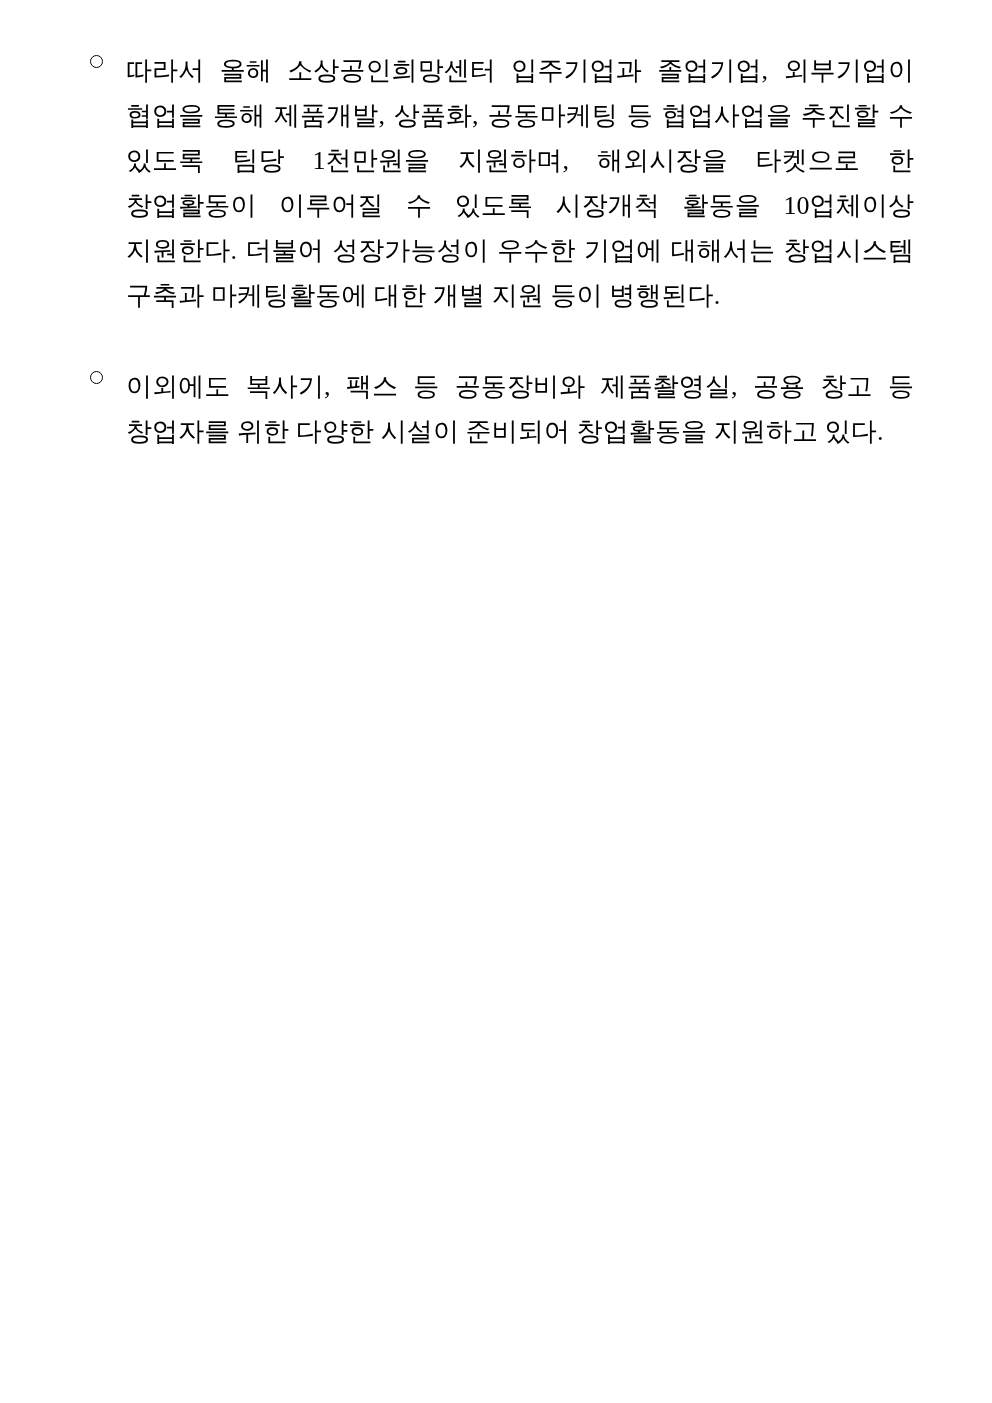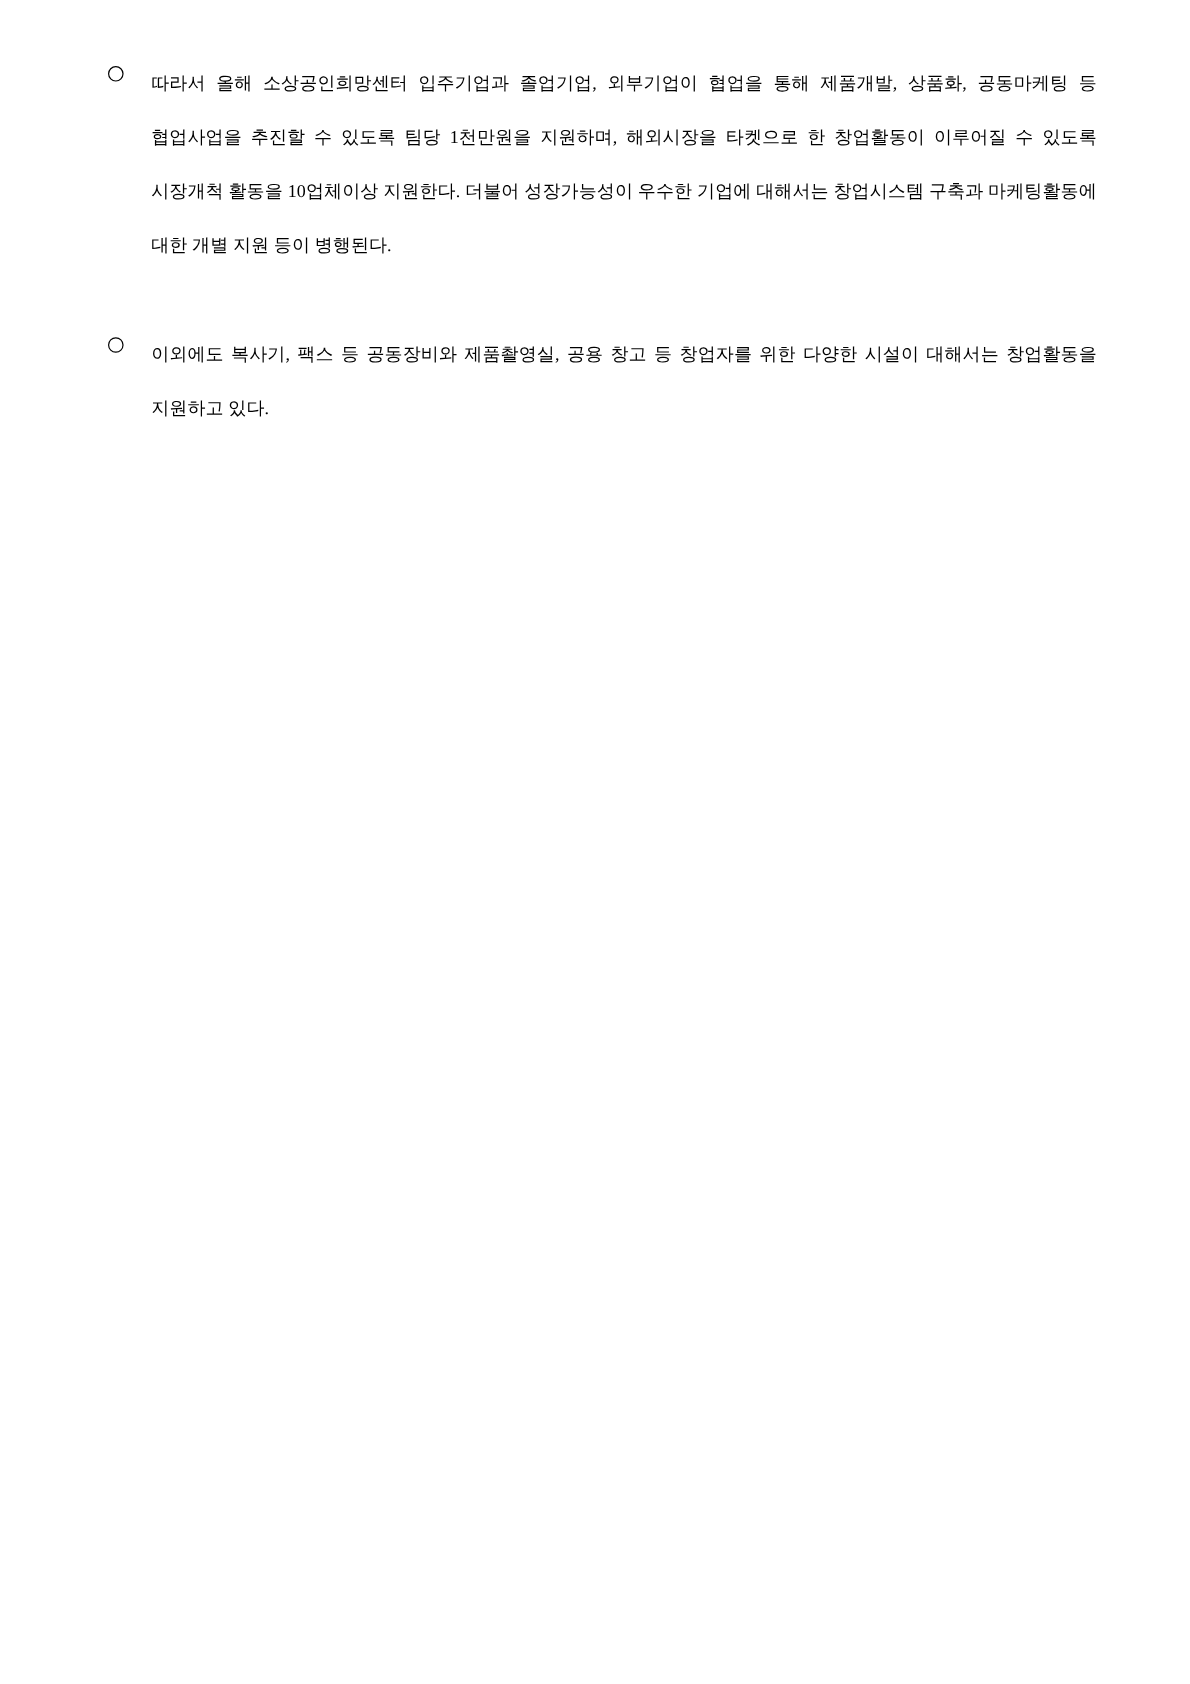--- a/index.html
+++ b/index.html
@@ -30,37 +30,37 @@
     left: 0;
     top: 7px;
     width: 13px;
     height: 13px;
     border: 1.6px solid #000;
     border-radius: 50%;
     box-sizing: border-box;
   }
   .body-text {
     margin-left: 36px;
-    font-size: 15px;
+    font-size: 26px;
     line-height: 45px;
     text-align: justify;
     text-justify: inter-word;
     word-break: keep-all;
     letter-spacing: 0.1px;
   }
 </style>
 </head>
 <body>
 
 <div class="page">
 
   <div class="para">
     <span class="bullet"></span>
     <div class="body-text">따라서 올해 소상공인희망센터 입주기업과 졸업기업, 외부기업이 협업을 통해 제품개발, 상품화, 공동마케팅 등 협업사업을 추진할 수 있도록 팀당 1천만원을 지원하며, 해외시장을 타켓으로 한 창업활동이 이루어질 수 있도록 시장개척 활동을 10업체이상 지원한다. 더불어 성장가능성이 우수한 기업에 대해서는 창업시스템 구축과 마케팅활동에 대한 개별 지원 등이 병행된다.</div>
   </div>
 
 
   <div class="para">
     <span class="bullet"></span>
-    <div class="body-text">이외에도 복사기, 팩스 등 공동장비와 제품촬영실, 공용 창고 등 창업자를 위한 다양한 시설이 대해서는 창업활동을 지원하고 있다.</div>
+    <div class="body-text">이외에도 복사기, 팩스 등 공동장비와 제품촬영실, 공용 창고 등 창업자를 위한 다양한 시설이 준비되어 창업활동을 지원하고 있다.</div>
   </div>
 
 </div>
 
 </body></html>

